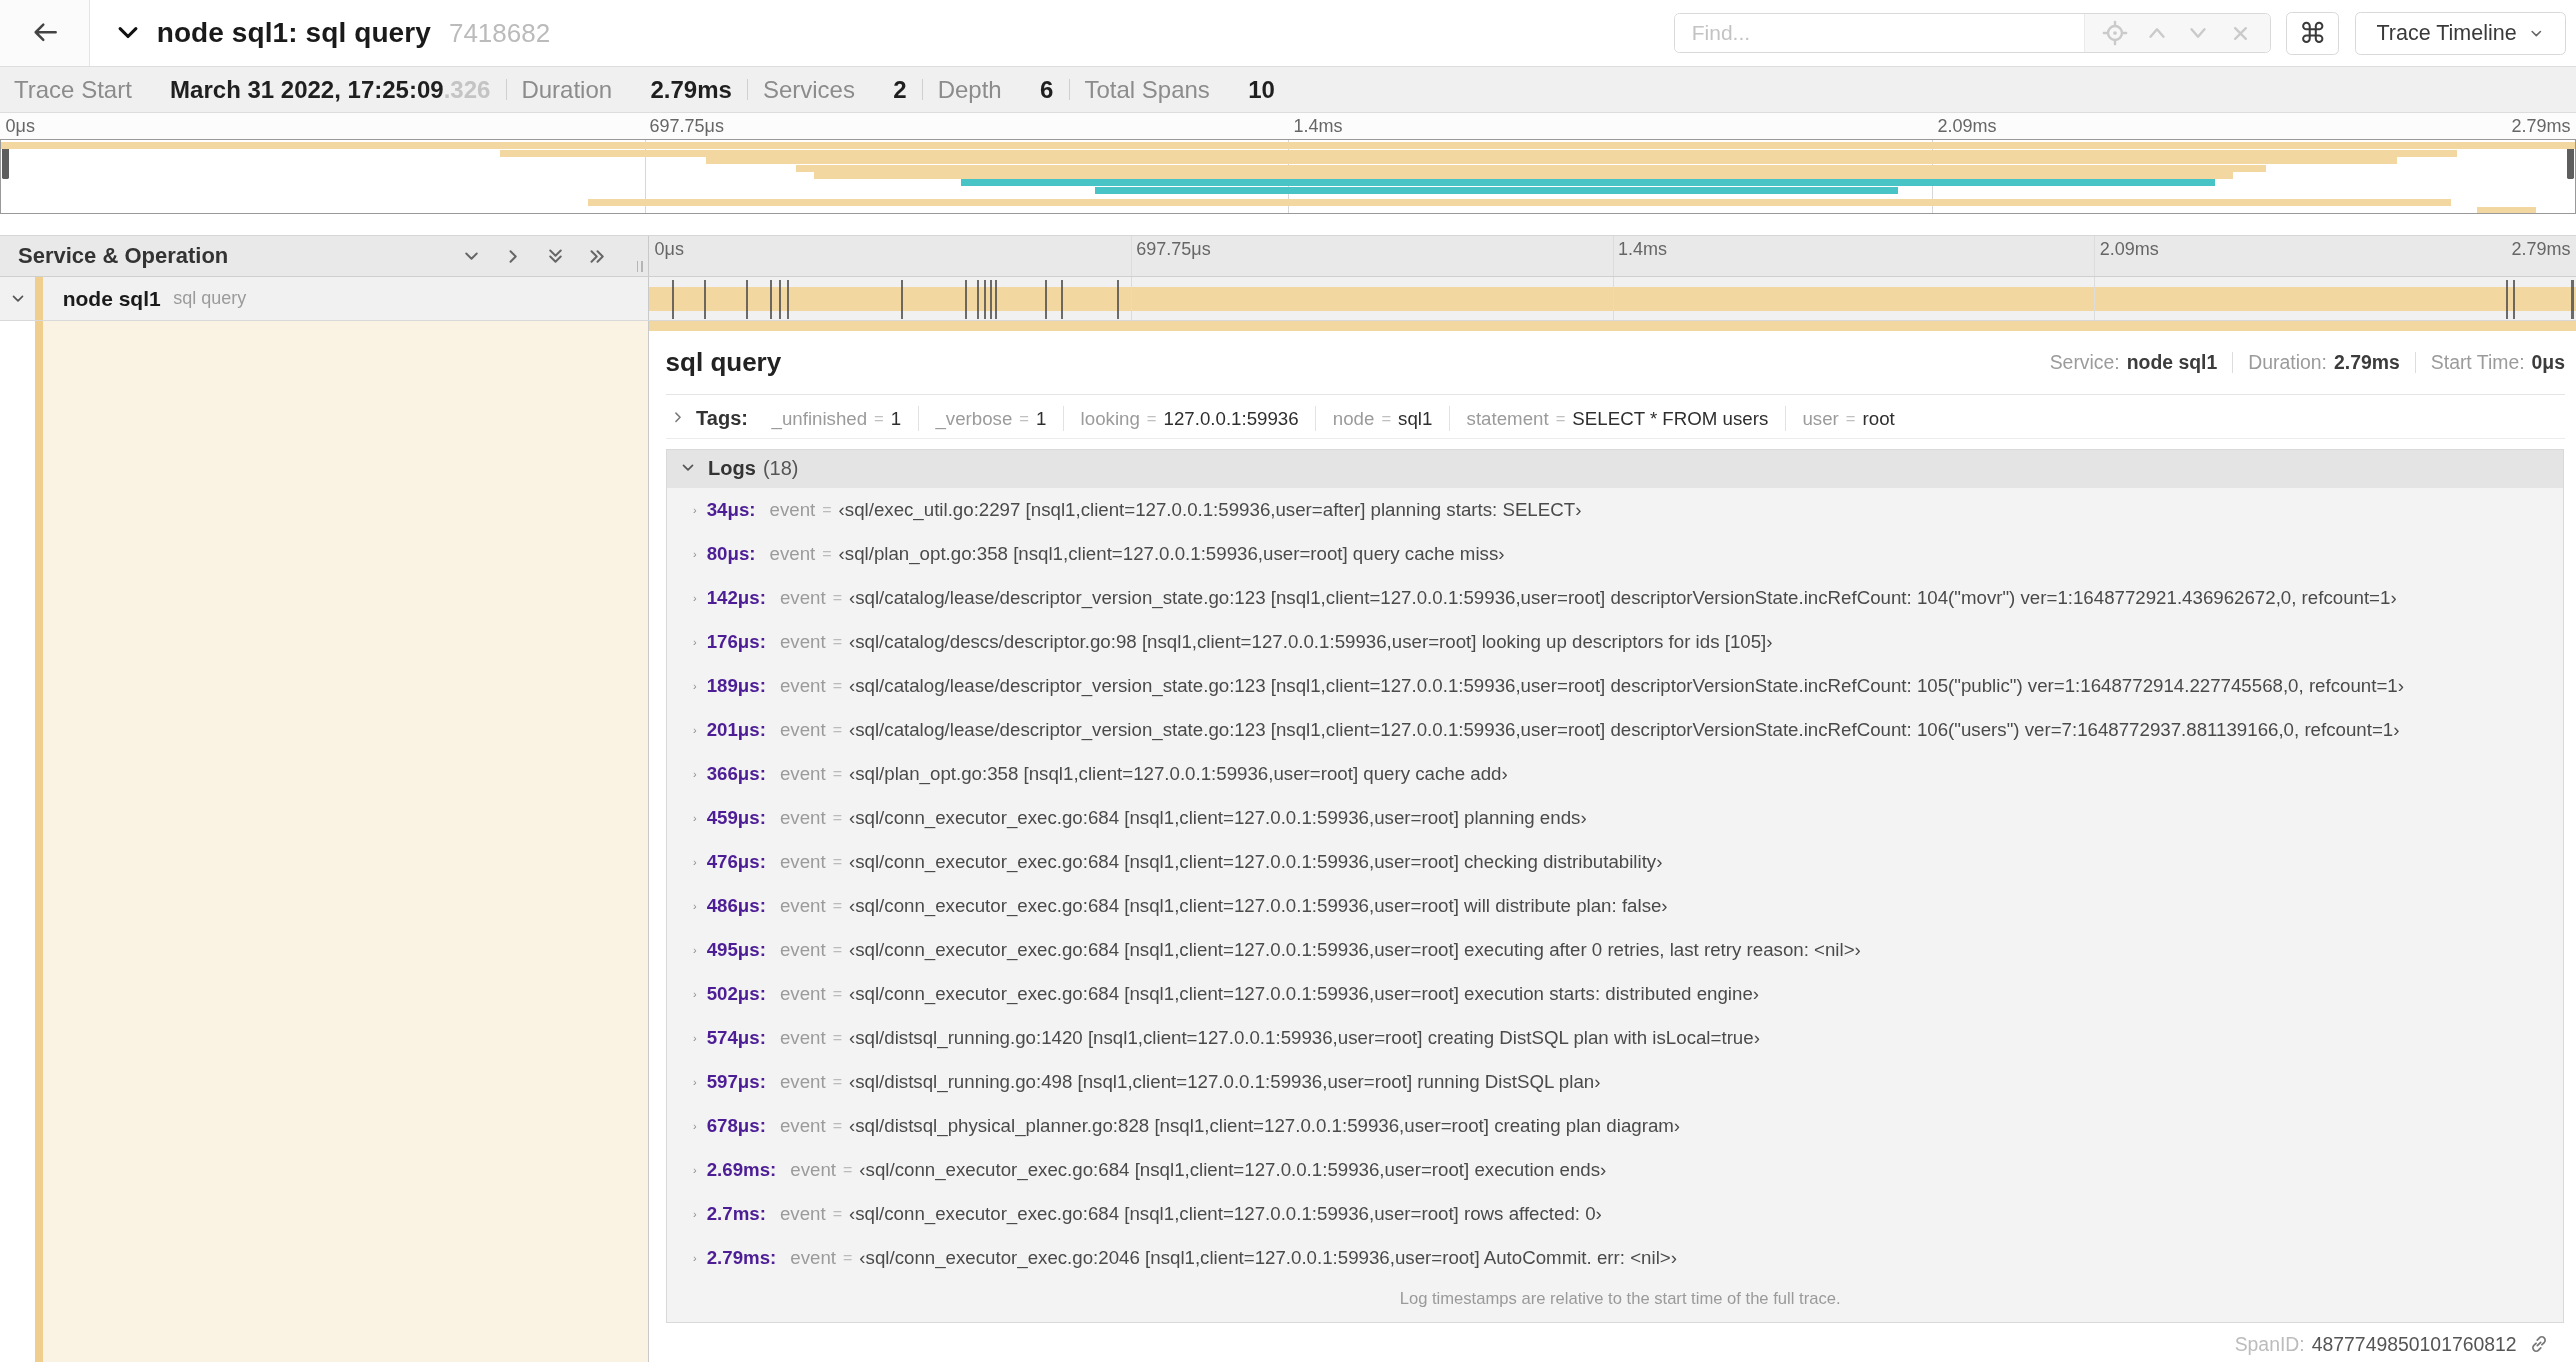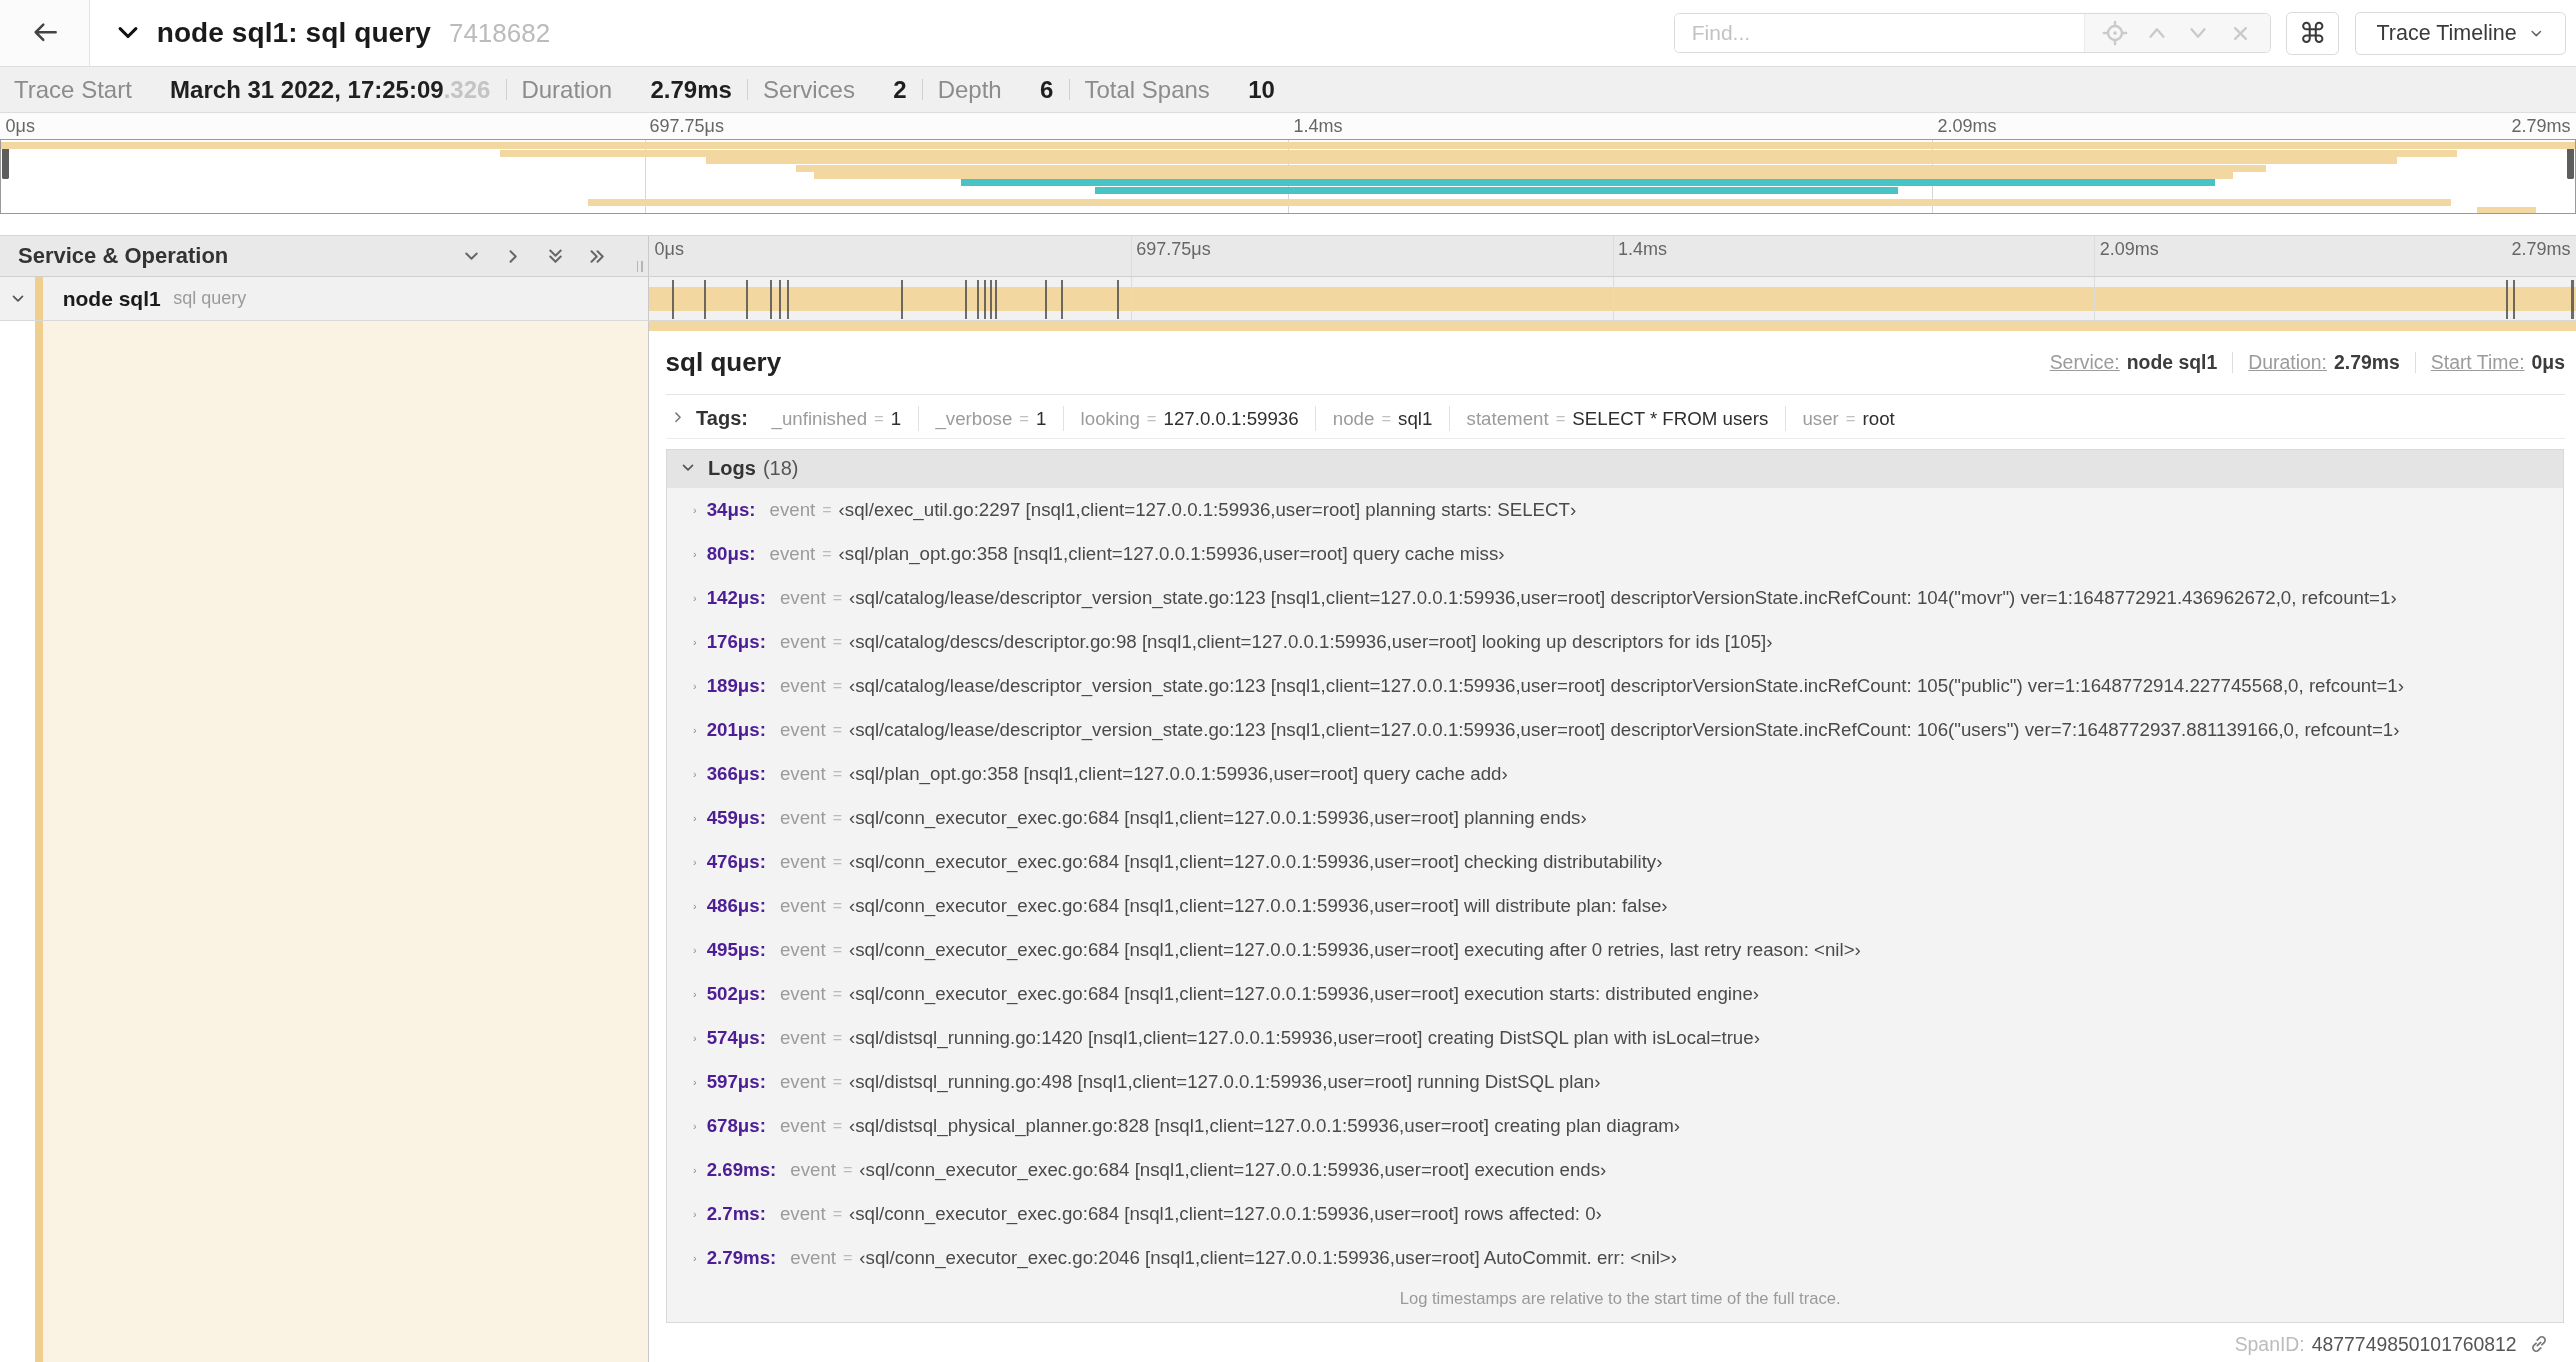--- a/index.html
+++ b/index.html
@@ -69,21 +69,21 @@
   .dr-left { width:649px; border-right:0.7px solid #c9c9c9; display:flex; }
   .dr-gutter { width:35px; background:#fff; }
   .dr-stripe { width:8.3px; }
   .dr-cream { flex:1; }
   .detail-panel { position:relative; flex:1; background:#fff; overflow:hidden; }
   .dp-strip { height:10.4px; }
   .dp-content { padding:0 11px 0 16.6px; }
   .dp-title-row { display:flex; align-items:center; margin-top:15.2px; }
   .dp-title { font-size:26px; font-weight:bold; color:#222; flex:1; }
   .dp-meta { display:flex; align-items:center; font-size:19.4px; white-space:nowrap; }
-  .meta-label { color:#9b9b9b; margin-right:7px;text-decoration:underline; }
+  .meta-label { color:#9b9b9b; margin-right:7px; }
   .meta-value { color:#3c3c3c; font-weight:bold; }
   .meta-divider { width:0.7px; height:21px; background:#ddd; margin:0 15.2px; }
   .dp-divider { height:0.7px; background:#e5e5e5; margin-top:16.6px; }
 
   .tags-row { display:flex; align-items:center; height:40px; border-bottom:0.7px solid #ececec; margin-top:4.2px; cursor:pointer; }
   .tags-chevron { color:#777; margin:0 9.7px 0 4.2px; }
   .tags-title { font-size:20px; font-weight:bold; color:#333; margin-right:7px; }
   .tag-item { display:flex; align-items:baseline; font-size:18.7px; padding:0 16.6px; border-left:0.7px solid #e2e2e2; white-space:nowrap; height:25px; align-items:center; }
   .tag-item:first-of-type { border-left:none; }
   .tag-key { color:#9b9b9b; }
@@ -376,21 +376,21 @@
             </span>
             <span class="logs-title">Logs</span>
             <span class="logs-count">(18)</span>
           </div>
           <div id="log-rows">
               <div class="log-row">
                 <span class="log-chevron">›</span>
                 <span class="log-time">34μs:</span>
                 <span class="log-field">event</span>
                 <span class="log-eq">=</span>
-                <span class="log-value">‹sql/exec_util.go:2297 [nsql1,client=127.0.0.1:59936,user=root] planning starts: SELECT›</span>
+                <span class="log-value">‹sql/exec_util.go:2297 [nsql1,client=127.0.0.1:59936,user=after] planning starts: SELECT›</span>
               </div>
               <div class="log-row">
                 <span class="log-chevron">›</span>
                 <span class="log-time">80μs:</span>
                 <span class="log-field">event</span>
                 <span class="log-eq">=</span>
                 <span class="log-value">‹sql/plan_opt.go:358 [nsql1,client=127.0.0.1:59936,user=root] query cache miss›</span>
               </div>
               <div class="log-row">
                 <span class="log-chevron">›</span>

